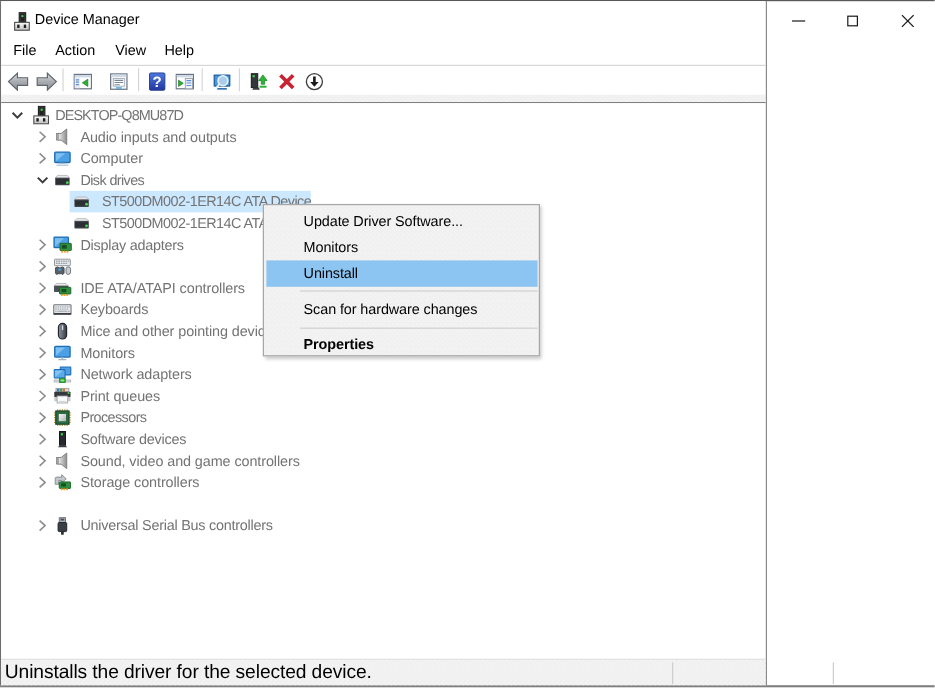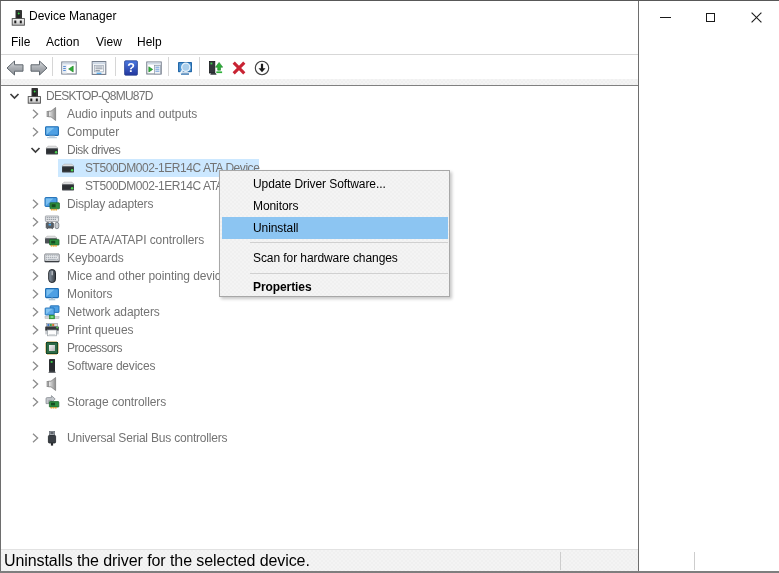--- a/index.html
+++ b/index.html
@@ -385,20 +385,21 @@
         <span class="lbl" style="left:66px;letter-spacing:-0.2px">Software devices</span>
       </div>
 <div class="row" style="top:289px">
         <svg class="chev" style="left:30px;top:3px" width="9" height="12" viewBox="0 0 9 12">
           <path d="M2,1.8 L6.6,6 L2,10.2" fill="none" stroke="#8c8c8c" stroke-width="1.3"></path>
         </svg>
         <svg class="ic" style="left:43px;top:1px" width="16" height="16" viewBox="0 0 16 16">
           <rect x="3" y="5.3" width="1.8" height="5.4" fill="#b9b9b9" stroke="#7d7d7d" stroke-width="0.6"></rect>
 <polygon points="4.4,5.2 7,5.2 11.6,1.5 11.6,14.5 7,10.8 4.4,10.8" fill="url(#gs)" stroke="#7d7d7d" stroke-width="0.8"></polygon>
         </svg>
+        <span class="lbl" style="left:66px">Sound, video and game controllers</span>
       </div>
 <div class="row" style="top:307px">
         <svg class="chev" style="left:30px;top:3px" width="9" height="12" viewBox="0 0 9 12">
           <path d="M2,1.8 L6.6,6 L2,10.2" fill="none" stroke="#8c8c8c" stroke-width="1.3"></path>
         </svg>
         <svg class="ic" style="left:43px;top:1px" width="16" height="16" viewBox="0 0 16 16">
           <path d="M2,9.6 L2,4.8 q0,-1.2 1.2,-1.2 L7.4,3.6 L7.4,1.6 L11.2,5 L7.4,8.4 L7.4,6.4 L4.9,6.4 L4.9,9.6 z" fill="#c3c7cb" stroke="#7e838a" stroke-width="0.7"></path>
 <rect x="5.4" y="7.6" width="9.4" height="5.4" rx="0.5" fill="#2f9140" stroke="#1c6329" stroke-width="0.8"></rect>
 <rect x="7" y="8.8" width="4" height="2.6" fill="#174d20"></rect>
 <rect x="6.6" y="13" width="1.6" height="1.5" fill="#e0a32e"></rect>

